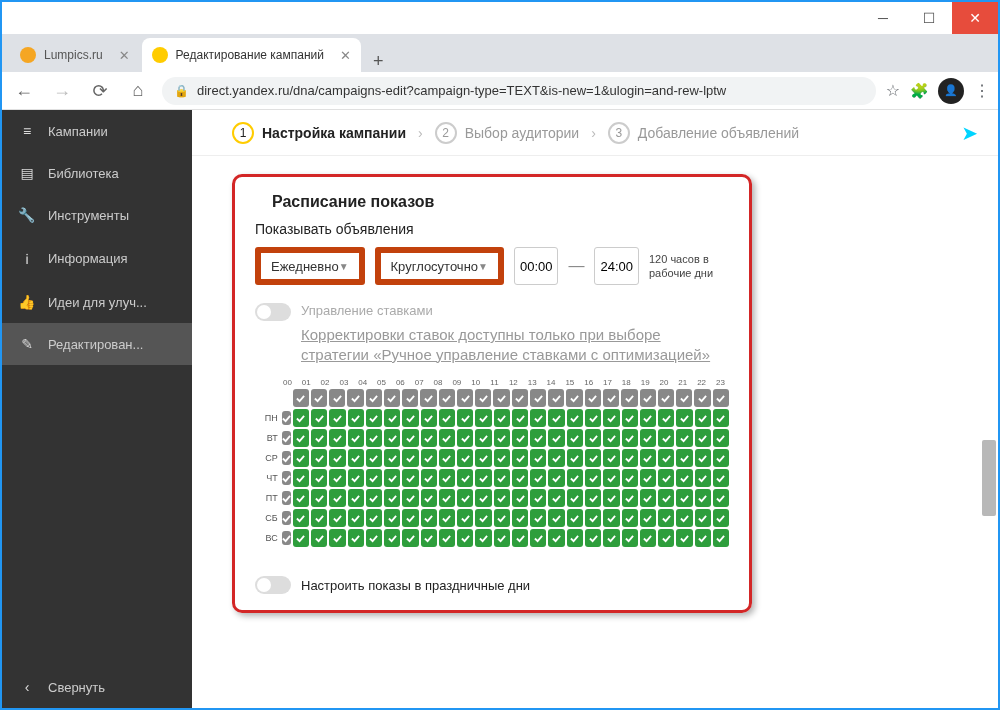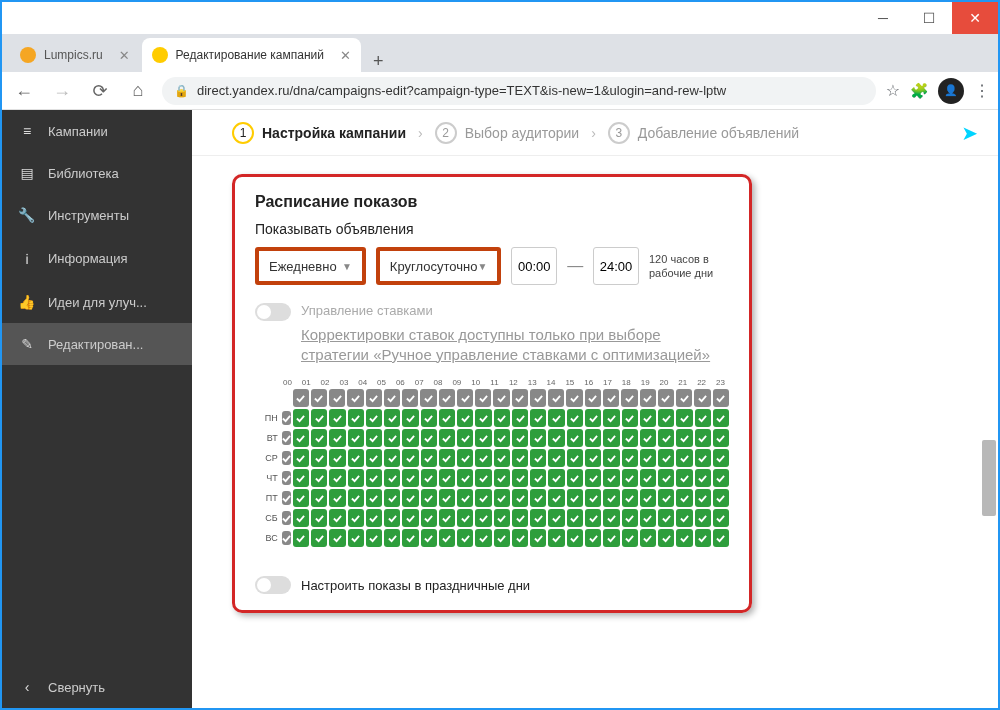--- a/index.html
+++ b/index.html
@@ -31,26 +31,26 @@
 .main { flex: 1; background: #fff; position: relative; overflow: hidden; }
 .stepper { height: 46px; display: flex; align-items: center; padding-left: 40px; gap: 0; font-size: 14px; border-bottom: 1px solid #eee; }
 .step { display: flex; align-items: center; gap: 8px; color: #999; }
 .step.active { color: #222; font-weight: bold; }
 .step-num { width: 22px; height: 22px; border-radius: 50%; border: 2px solid #ccc; display: flex; align-items: center; justify-content: center; font-size: 12px; font-weight: normal; }
 .step.active .step-num { border-color: #ffcc00; }
 .step-sep { color: #bbb; margin: 0 12px; font-size: 14px; }
 .send-btn { margin-left: auto; margin-right: 20px; color: #00d4ff; font-size: 20px; }
 .panel-wrap { padding: 18px 20px 10px 40px; }
 .panel { border: 3px solid #d32626; border-radius: 10px; padding: 16px 20px 16px 20px; width: 520px; box-shadow: 3px 3px 6px rgba(0,0,0,0.3); }
-.panel h2 { font-size: 16px; font-weight: bold; color: #222; margin-bottom: 10px; }
+.panel h2 { font-size: 16px; font-weight: bold; color: #222; margin-bottom: 10px; margin-left: 17px; }
 .panel p { font-size: 12px; color: #444; line-height: 1.4; margin-bottom: 14px; }
 .panel p a { color: #0066cc; text-decoration: none; }
 .show-label { font-size: 14px; color: #222; margin-bottom: 10px; }
 .ctrl-row { display: flex; align-items: center; gap: 10px; margin-bottom: 18px; }
-.dd { height: 38px; border: 4px solid #c2410c; border-radius: 3px; display: flex; align-items: center; justify-content: space-between; padding: 0 10px; font-size: 13px; color: #333; background: #fff; }
+.dd { height: 38px; border: 6px solid #c2410c; border-radius: 3px; display: flex; align-items: center; justify-content: space-between; padding: 0 10px; font-size: 13px; color: #333; background: #fff; }
 .dd .chev { color: #888; font-size: 10px; }
 .time-box { width: 56px; height: 38px; border: 1px solid #ccc; border-radius: 3px; display: flex; align-items: center; justify-content: center; font-size: 13px; }
 .dash { color: #888; }
 .hours-note { font-size: 11px; color: #444; line-height: 1.3; max-width: 80px; }
 .toggle-row { display: flex; align-items: flex-start; gap: 10px; margin-bottom: 4px; }
 .toggle { width: 36px; height: 18px; background: #ddd; border-radius: 10px; position: relative; flex-shrink: 0; }
 .toggle::after { content: ''; width: 14px; height: 14px; background: #fff; border-radius: 50%; position: absolute; top: 2px; left: 2px; }
 .toggle-txt { font-size: 13px; color: #aaa; }
 .toggle-sub { font-size: 15px; color: #999; line-height: 1.3; margin: 2px 0 14px 46px; text-decoration: underline; }
 .grid-wrap { margin-bottom: 29px; }

